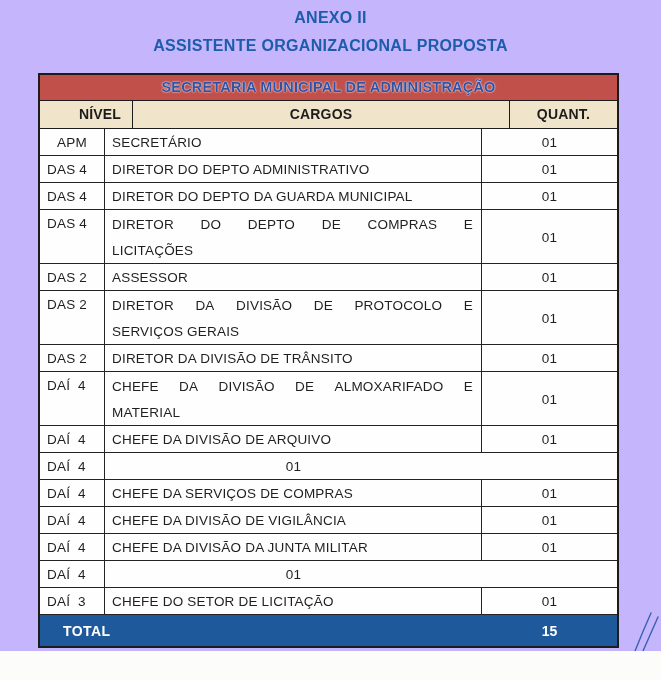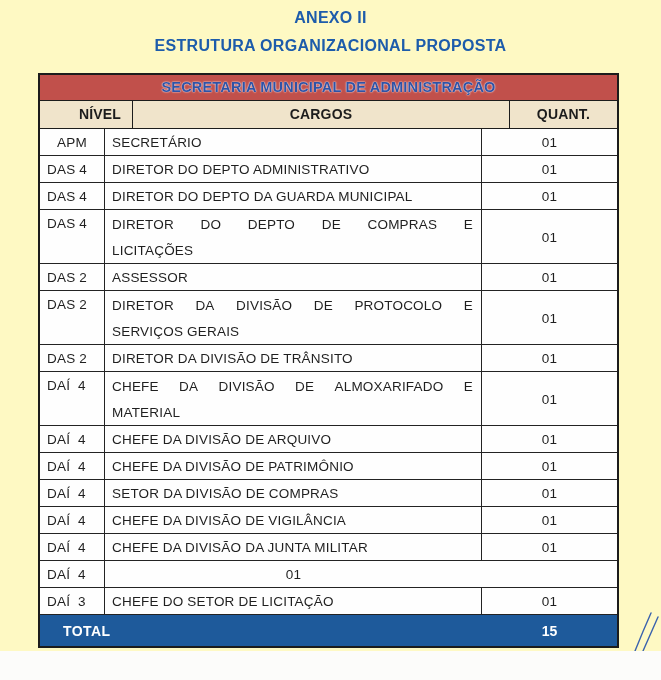--- a/index.html
+++ b/index.html
@@ -6,21 +6,21 @@
     margin: 0;
     padding: 0;
     background: #fcfcfa;
     font-family: "Liberation Sans", sans-serif;
     -webkit-font-smoothing: antialiased;
   }
   .page {
     position: relative;
     width: 661px;
     height: 651px;
-    background: #fef9c3;
+    background: #c4b5fd;
     overflow: hidden;
   }
   .doc-title {
     position: absolute;
     left: 0;
     width: 100%;
     text-align: center;
     font-weight: bold;
     font-size: 16px;
     letter-spacing: 0.3px;
@@ -148,21 +148,21 @@
     width: 40px;
     height: 50px;
   }
 </style>
 </head>
 <body>
 
 <div class="page">
 
   <div class="doc-title title-1">ANEXO II</div>
-  <div class="doc-title title-2">ESTRUTURA ORGANIZACIONAL PROPOSTA</div>
+  <div class="doc-title title-2">ASSISTENTE ORGANIZACIONAL PROPOSTA</div>
 
   <div class="main-table">
 
     <div class="band-red">SECRETARIA MUNICIPAL DE ADMINISTRAÇÃO</div>
 
     <div class="band-cols">
       <div class="hcell b-right">NÍVEL</div>
       <div class="hcell b-right">CARGOS</div>
       <div class="hcell">QUANT.</div>
     </div>
@@ -238,26 +238,25 @@
           </div>
           <div class="cell c-quant">01</div>
         </div>
         <div class="row">
           <div class="cell c-nivel">DAÍ  4</div>
           <div class="cell c-cargo">CHEFE DA DIVISÃO DE ARQUIVO</div>
           <div class="cell c-quant">01</div>
         </div>
         <div class="row">
           <div class="cell c-nivel">DAÍ  4</div>
-          <div class="cell c-cargo">CHEFE DA DIVISÃO DE PATRIMÔNIO</div>
-          <div class="cell c-quant">01</div>
-        </div>
-        <div class="row">
-          <div class="cell c-nivel">DAÍ  4</div>
-          <div class="cell c-cargo">SETOR DA DIVISÃO DE COMPRAS</div>
+          <div class="cell c-quant">01</div>
+        </div>
+        <div class="row">
+          <div class="cell c-nivel">DAÍ  4</div>
+          <div class="cell c-cargo">CHEFE DA SERVIÇOS DE COMPRAS</div>
           <div class="cell c-quant">01</div>
         </div>
         <div class="row">
           <div class="cell c-nivel">DAÍ  4</div>
           <div class="cell c-cargo">CHEFE DA DIVISÃO DE VIGILÂNCIA</div>
           <div class="cell c-quant">01</div>
         </div>
         <div class="row">
           <div class="cell c-nivel">DAÍ  4</div>
           <div class="cell c-cargo">CHEFE DA DIVISÃO DA JUNTA MILITAR</div>

